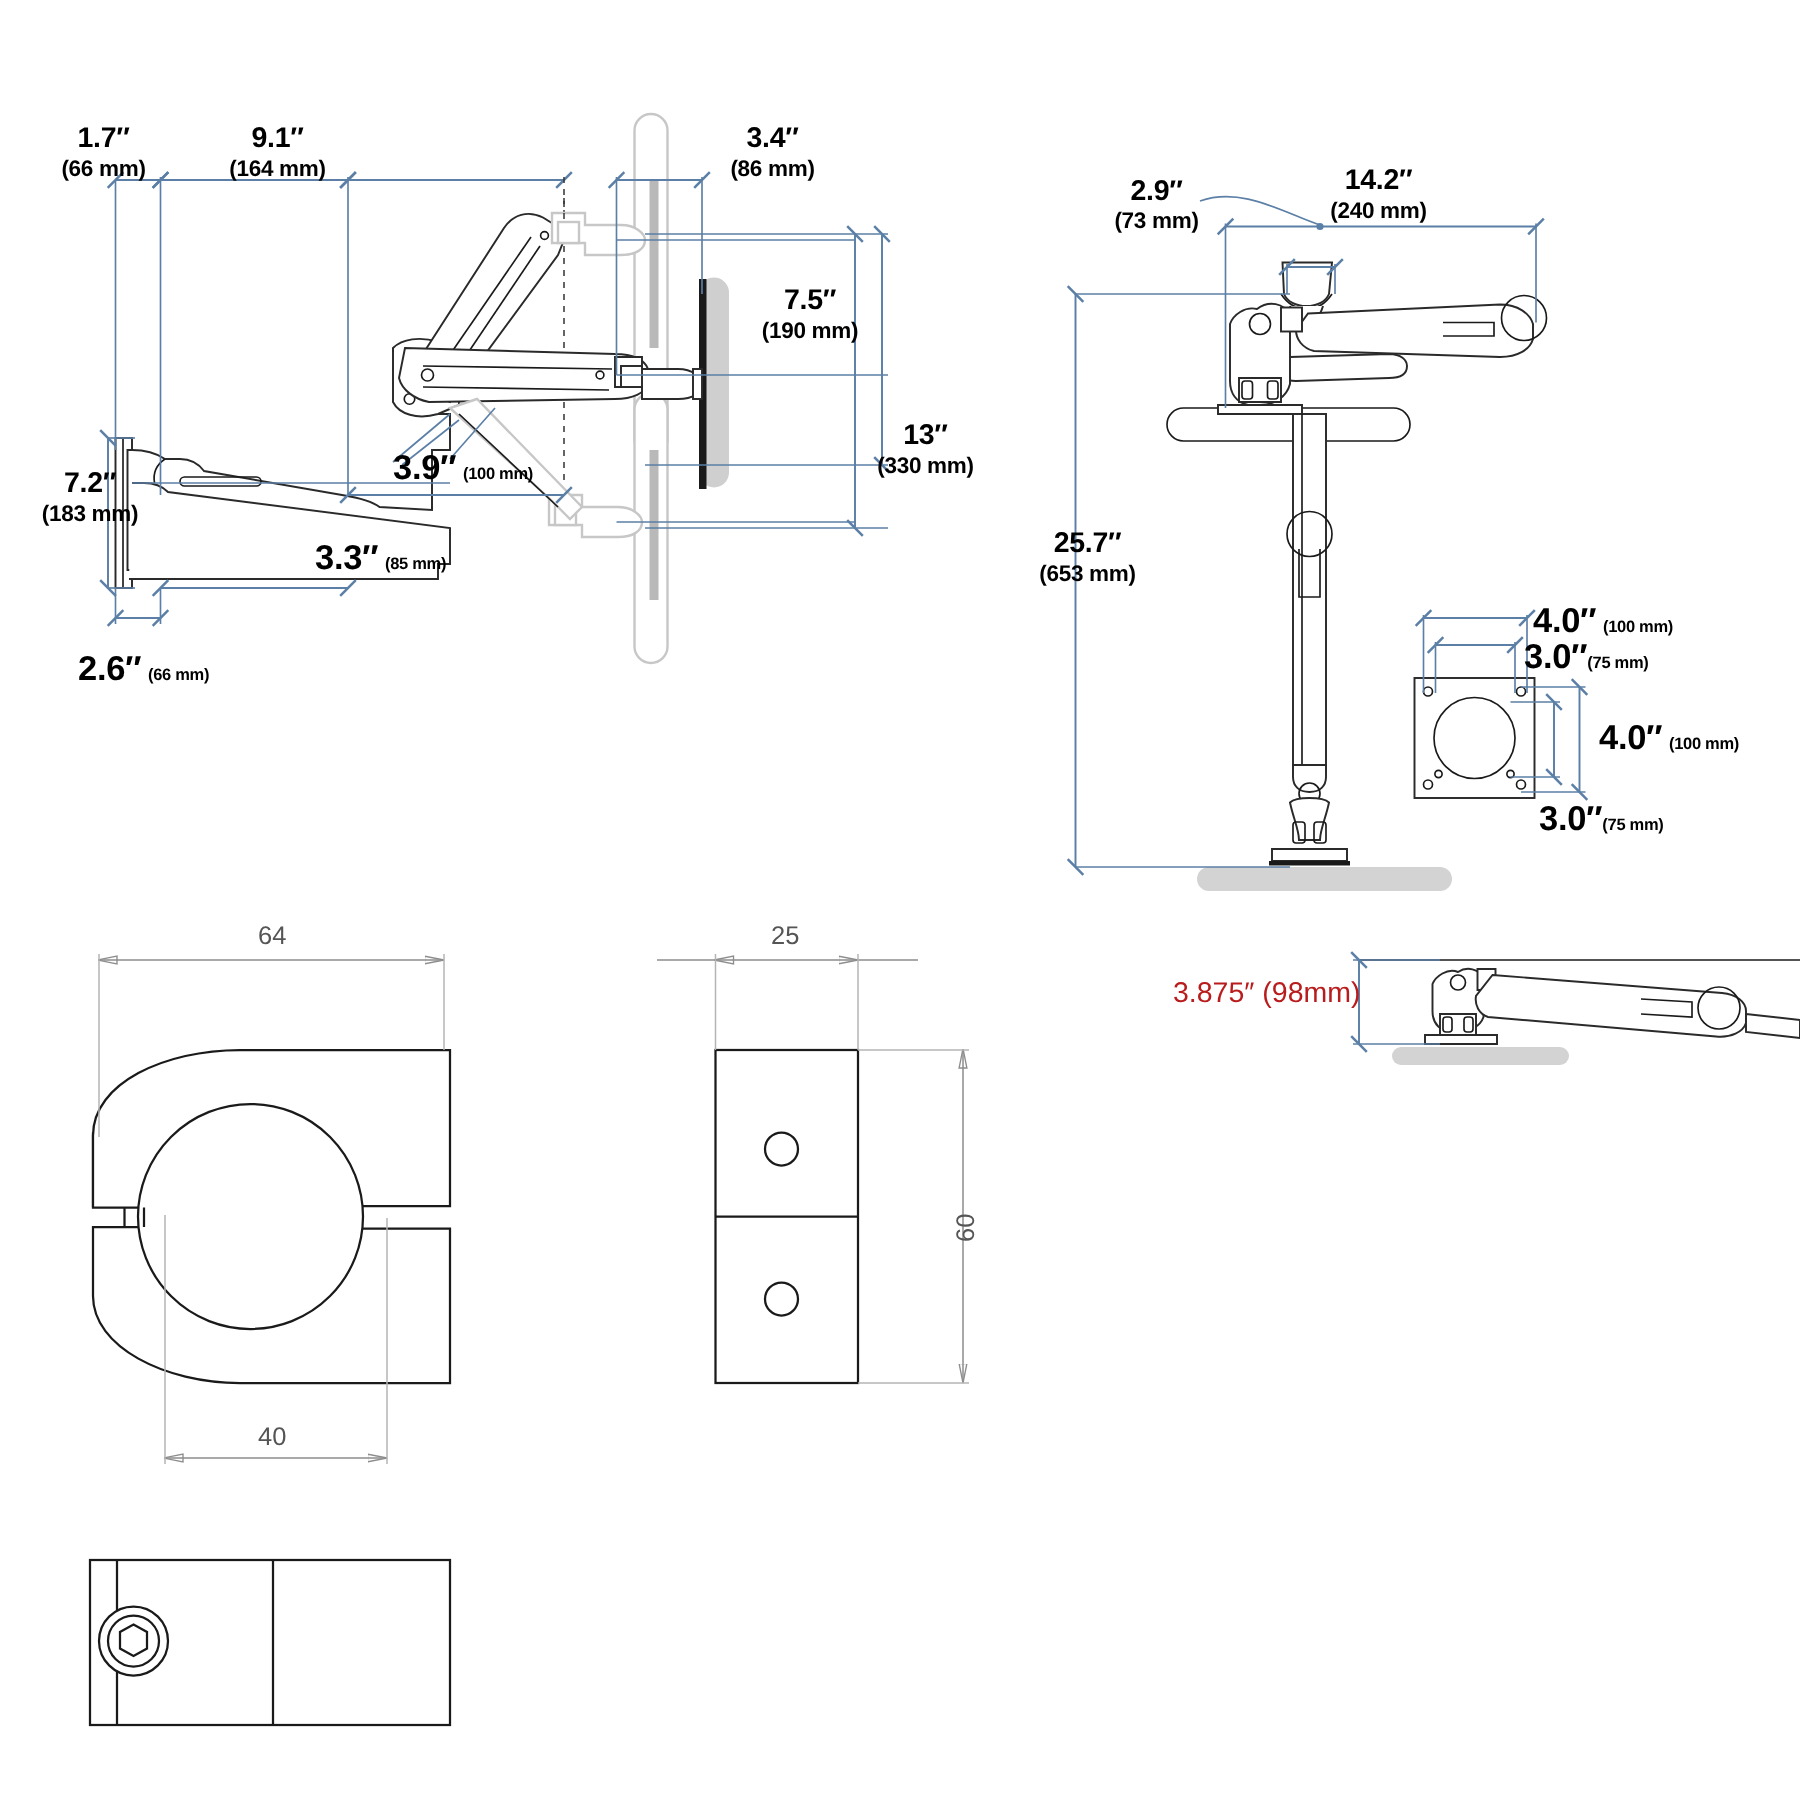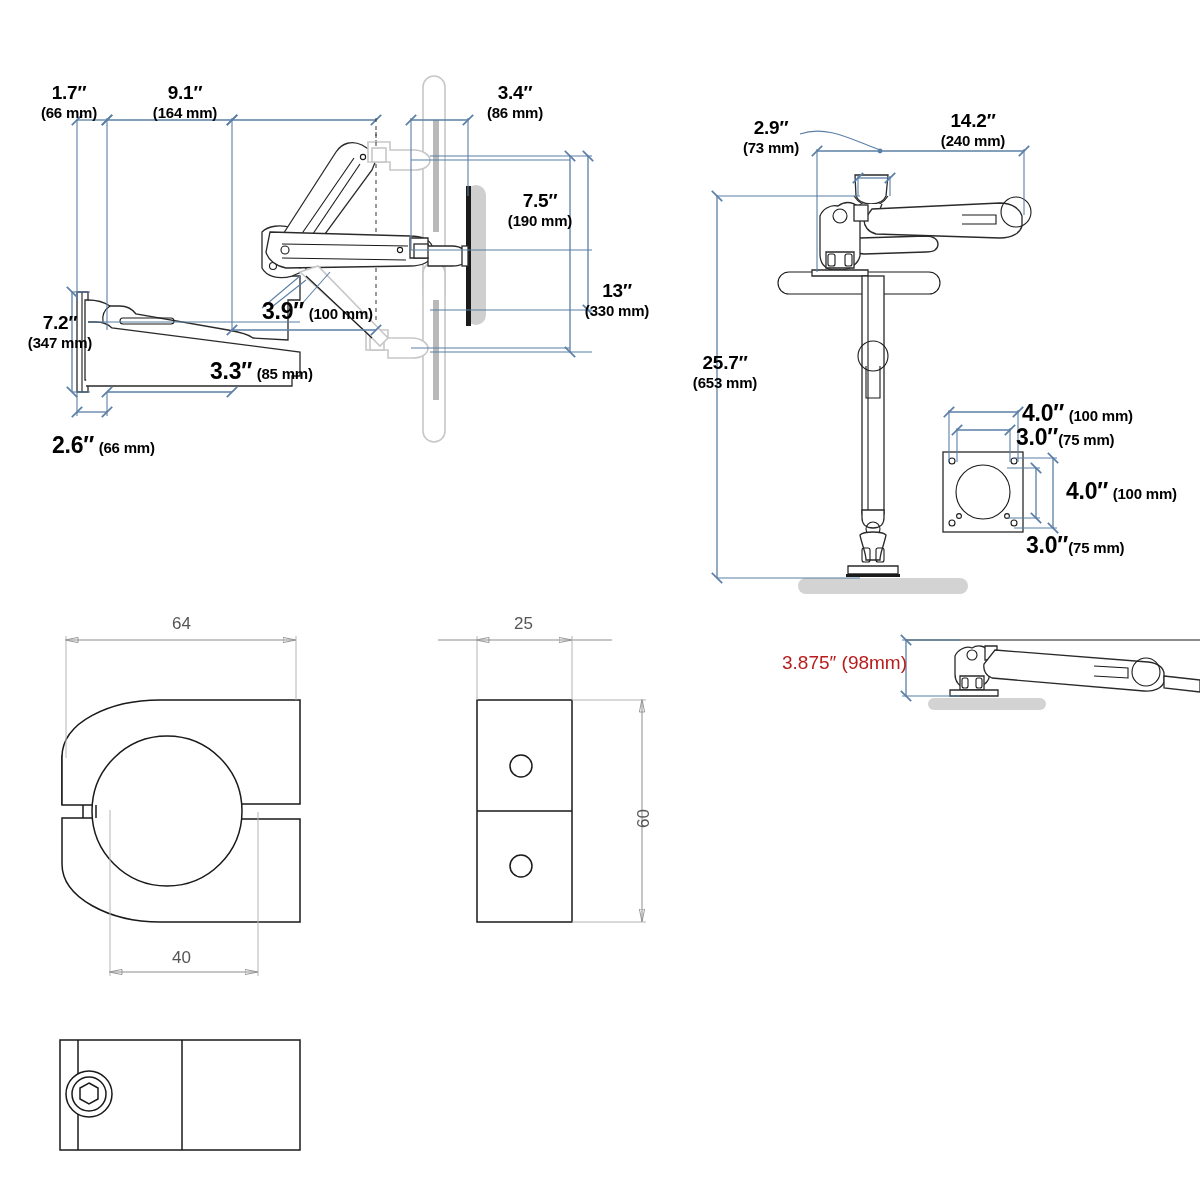--- a/index.html
+++ b/index.html
@@ -16,21 +16,21 @@
   .dimtext{
     position:absolute;
     font-family:"Liberation Sans", sans-serif;
     color:#000000;
     white-space:nowrap;
     line-height:1.18;
   }
   .dimtext .big{font-weight:bold;font-size:19px;letter-spacing:-0.2px;}
   .dimtext .sm{font-weight:bold;font-size:15px;letter-spacing:-0.2px;}
   .dimtext.inline .big{font-size:23px;}
-  .dimtext.inline .sm{font-size:15px;}
+  .dimtext.inline .sm{font-size:11px;}
   .ctr{text-align:center;}
   .thin{
     position:absolute;
     font-family:"Liberation Sans", sans-serif;
     font-size:19px;font-weight:400;color:#b91c1c;white-space:nowrap;
   }
   .mmtext{
     position:absolute;
     font-family:"Liberation Sans", sans-serif;
     font-size:17px;font-weight:400;color:#555555;white-space:nowrap;
@@ -401,21 +401,21 @@
   <div class="sm">(190 mm)</div>
 </div>
 
 <div class="dimtext ctr" style="left:562px;top:280px;width:110px;">
   <div class="big">13″</div>
   <div class="sm">(330 mm)</div>
 </div>
 
 <div class="dimtext ctr" style="left:5px;top:312px;width:110px;">
   <div class="big">7.2″</div>
-  <div class="sm">(347 mm)</div>
+  <div class="sm">(183 mm)</div>
 </div>
 
 <div class="dimtext inline" style="left:262px;top:298px;">
   <span class="big">3.9″</span>
   <span class="sm">(100 mm)</span>
 </div>
 
 <div class="dimtext inline" style="left:210px;top:358px;">
   <span class="big">3.3″</span>
   <span class="sm">(85 mm)</span>
@@ -424,21 +424,21 @@
 <div class="dimtext inline" style="left:52px;top:432px;">
   <span class="big">2.6″</span>
   <span class="sm">(66 mm)</span>
 </div>
 
 <div class="dimtext ctr" style="left:716px;top:117px;width:110px;">
   <div class="big">2.9″</div>
   <div class="sm">(73 mm)</div>
 </div>
 
-<div class="dimtext ctr" style="left:918px;top:110px;width:110px;text-align:center;">
+<div class="dimtext ctr" style="left:864px;top:110px;width:110px;text-align:center;">
   <div class="big">14.2″</div>
   <div class="sm">(240 mm)</div>
 </div>
 
 <div class="dimtext ctr" style="left:670px;top:352px;width:110px;text-align:center;">
   <div class="big">25.7″</div>
   <div class="sm">(653 mm)</div>
 </div>
 
 <div class="dimtext inline" style="left:1022px;top:400px;">

